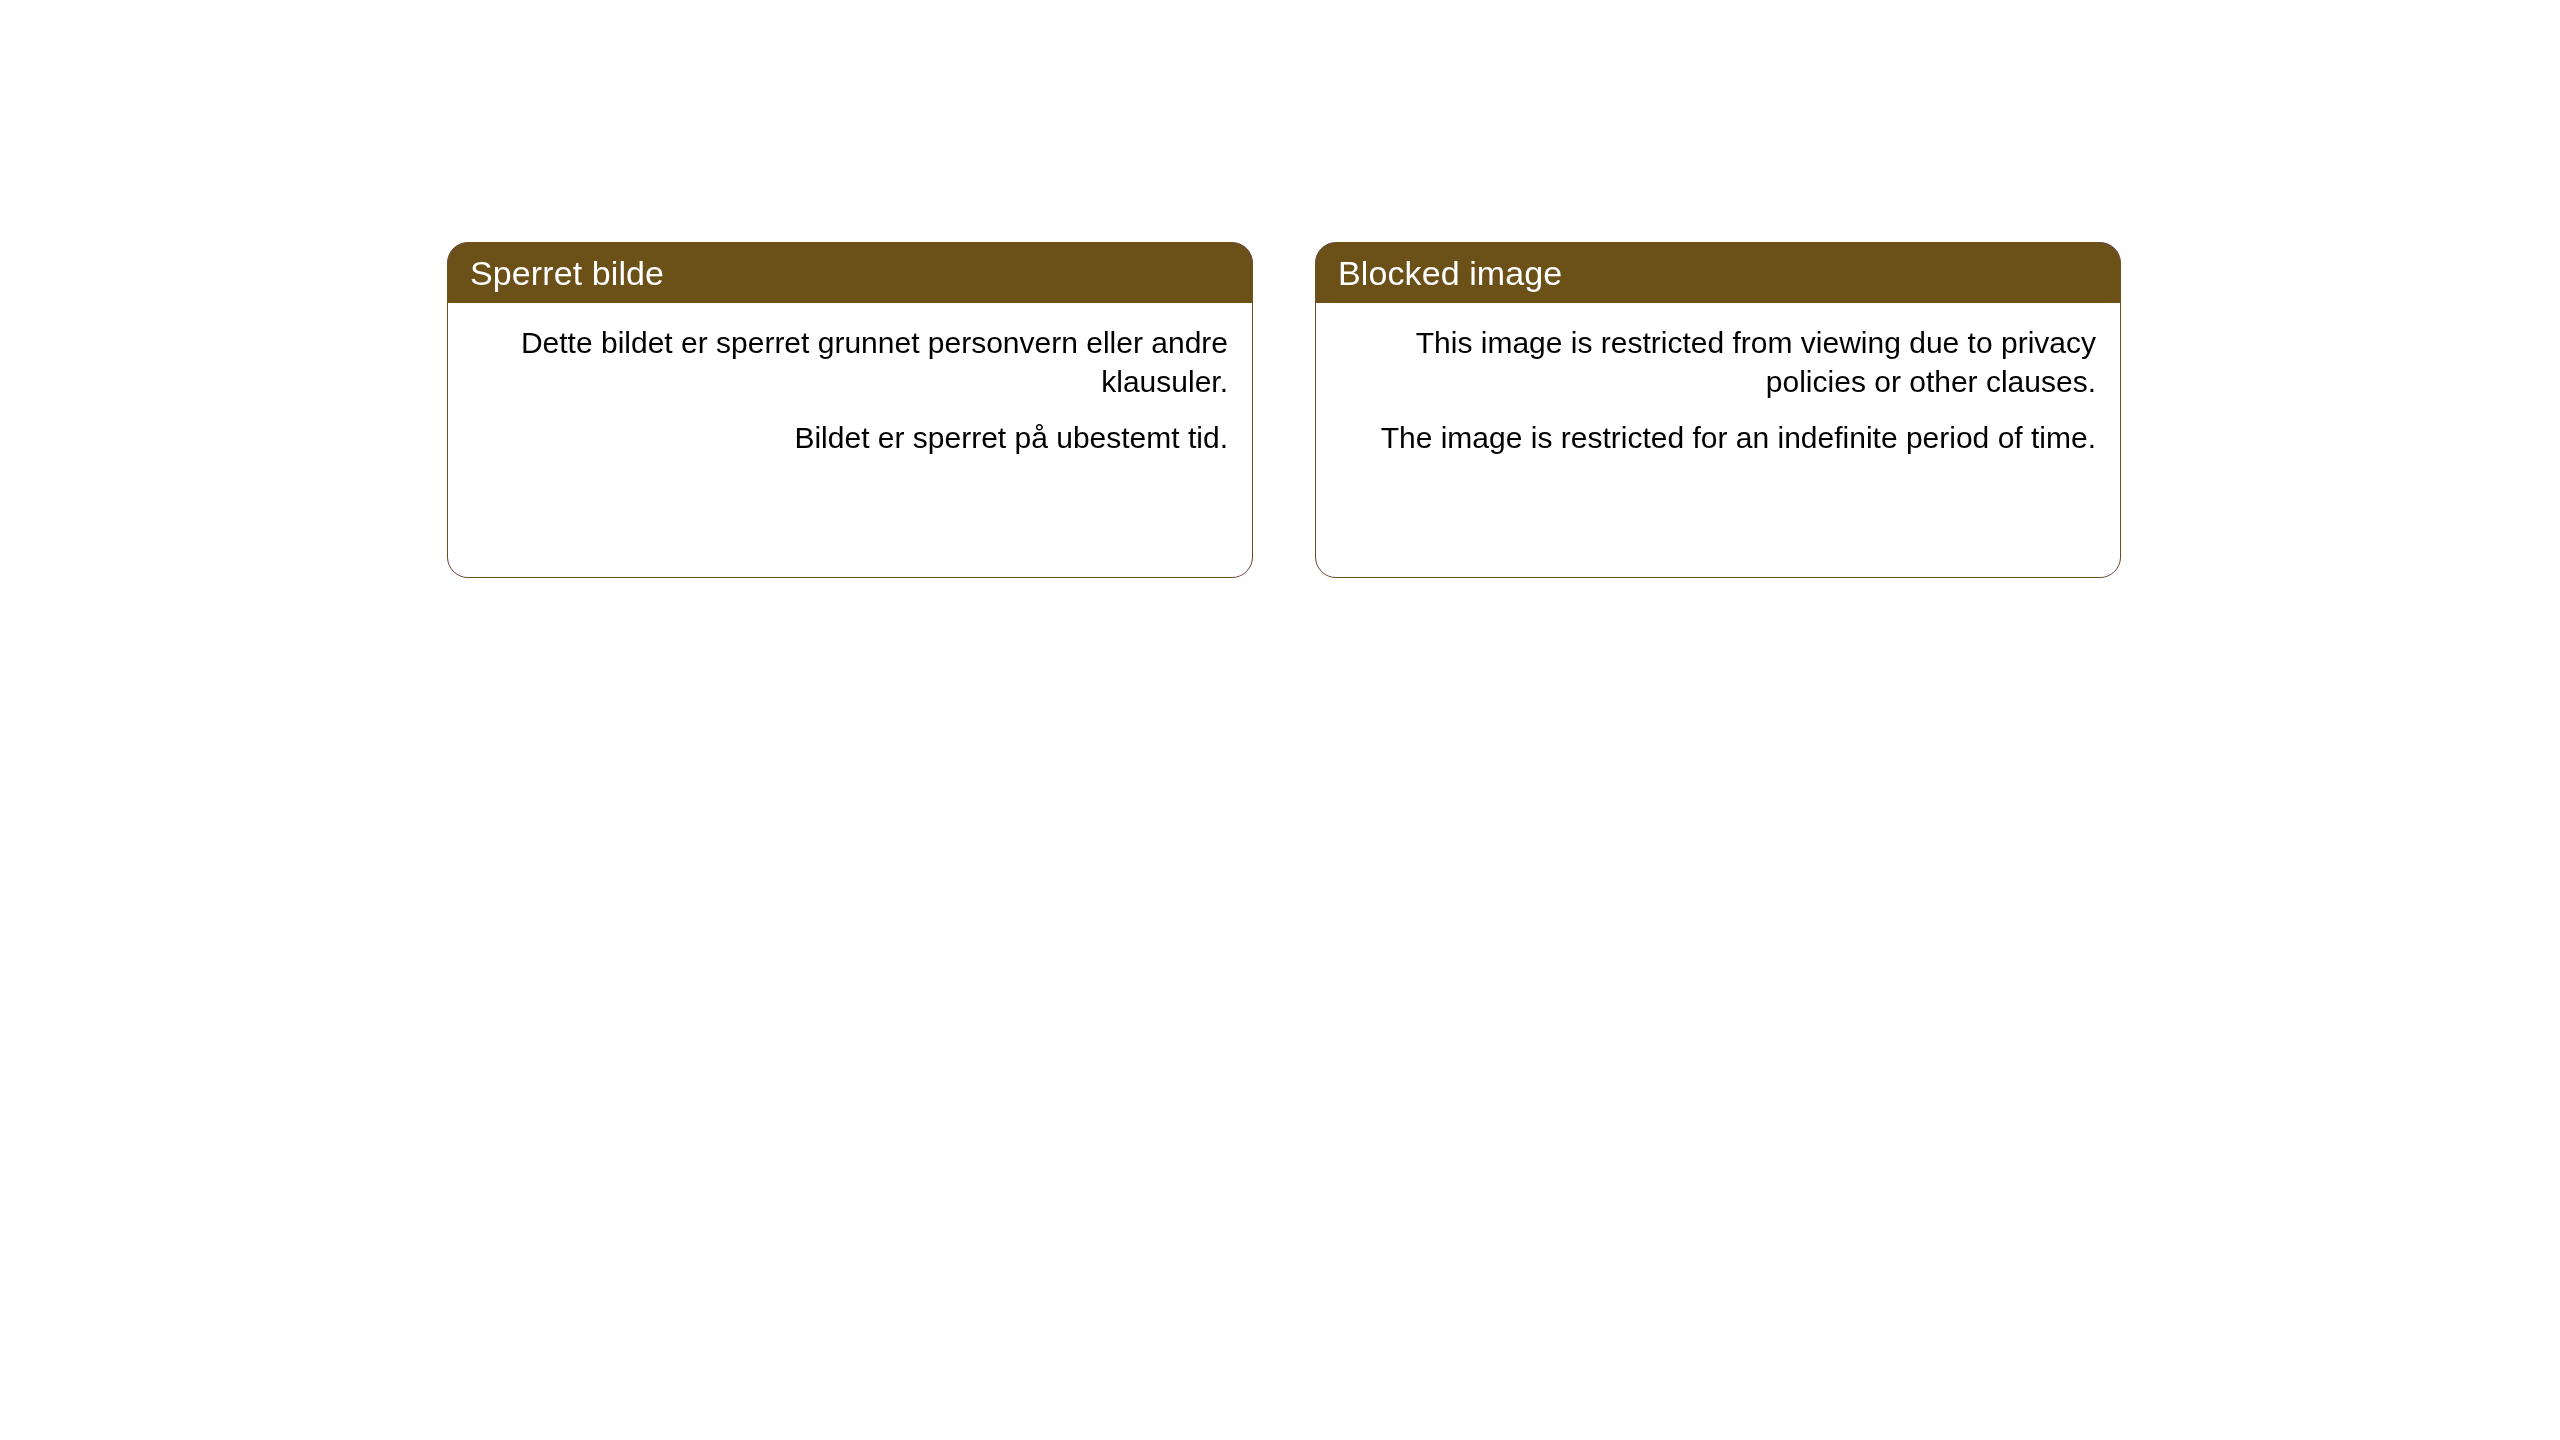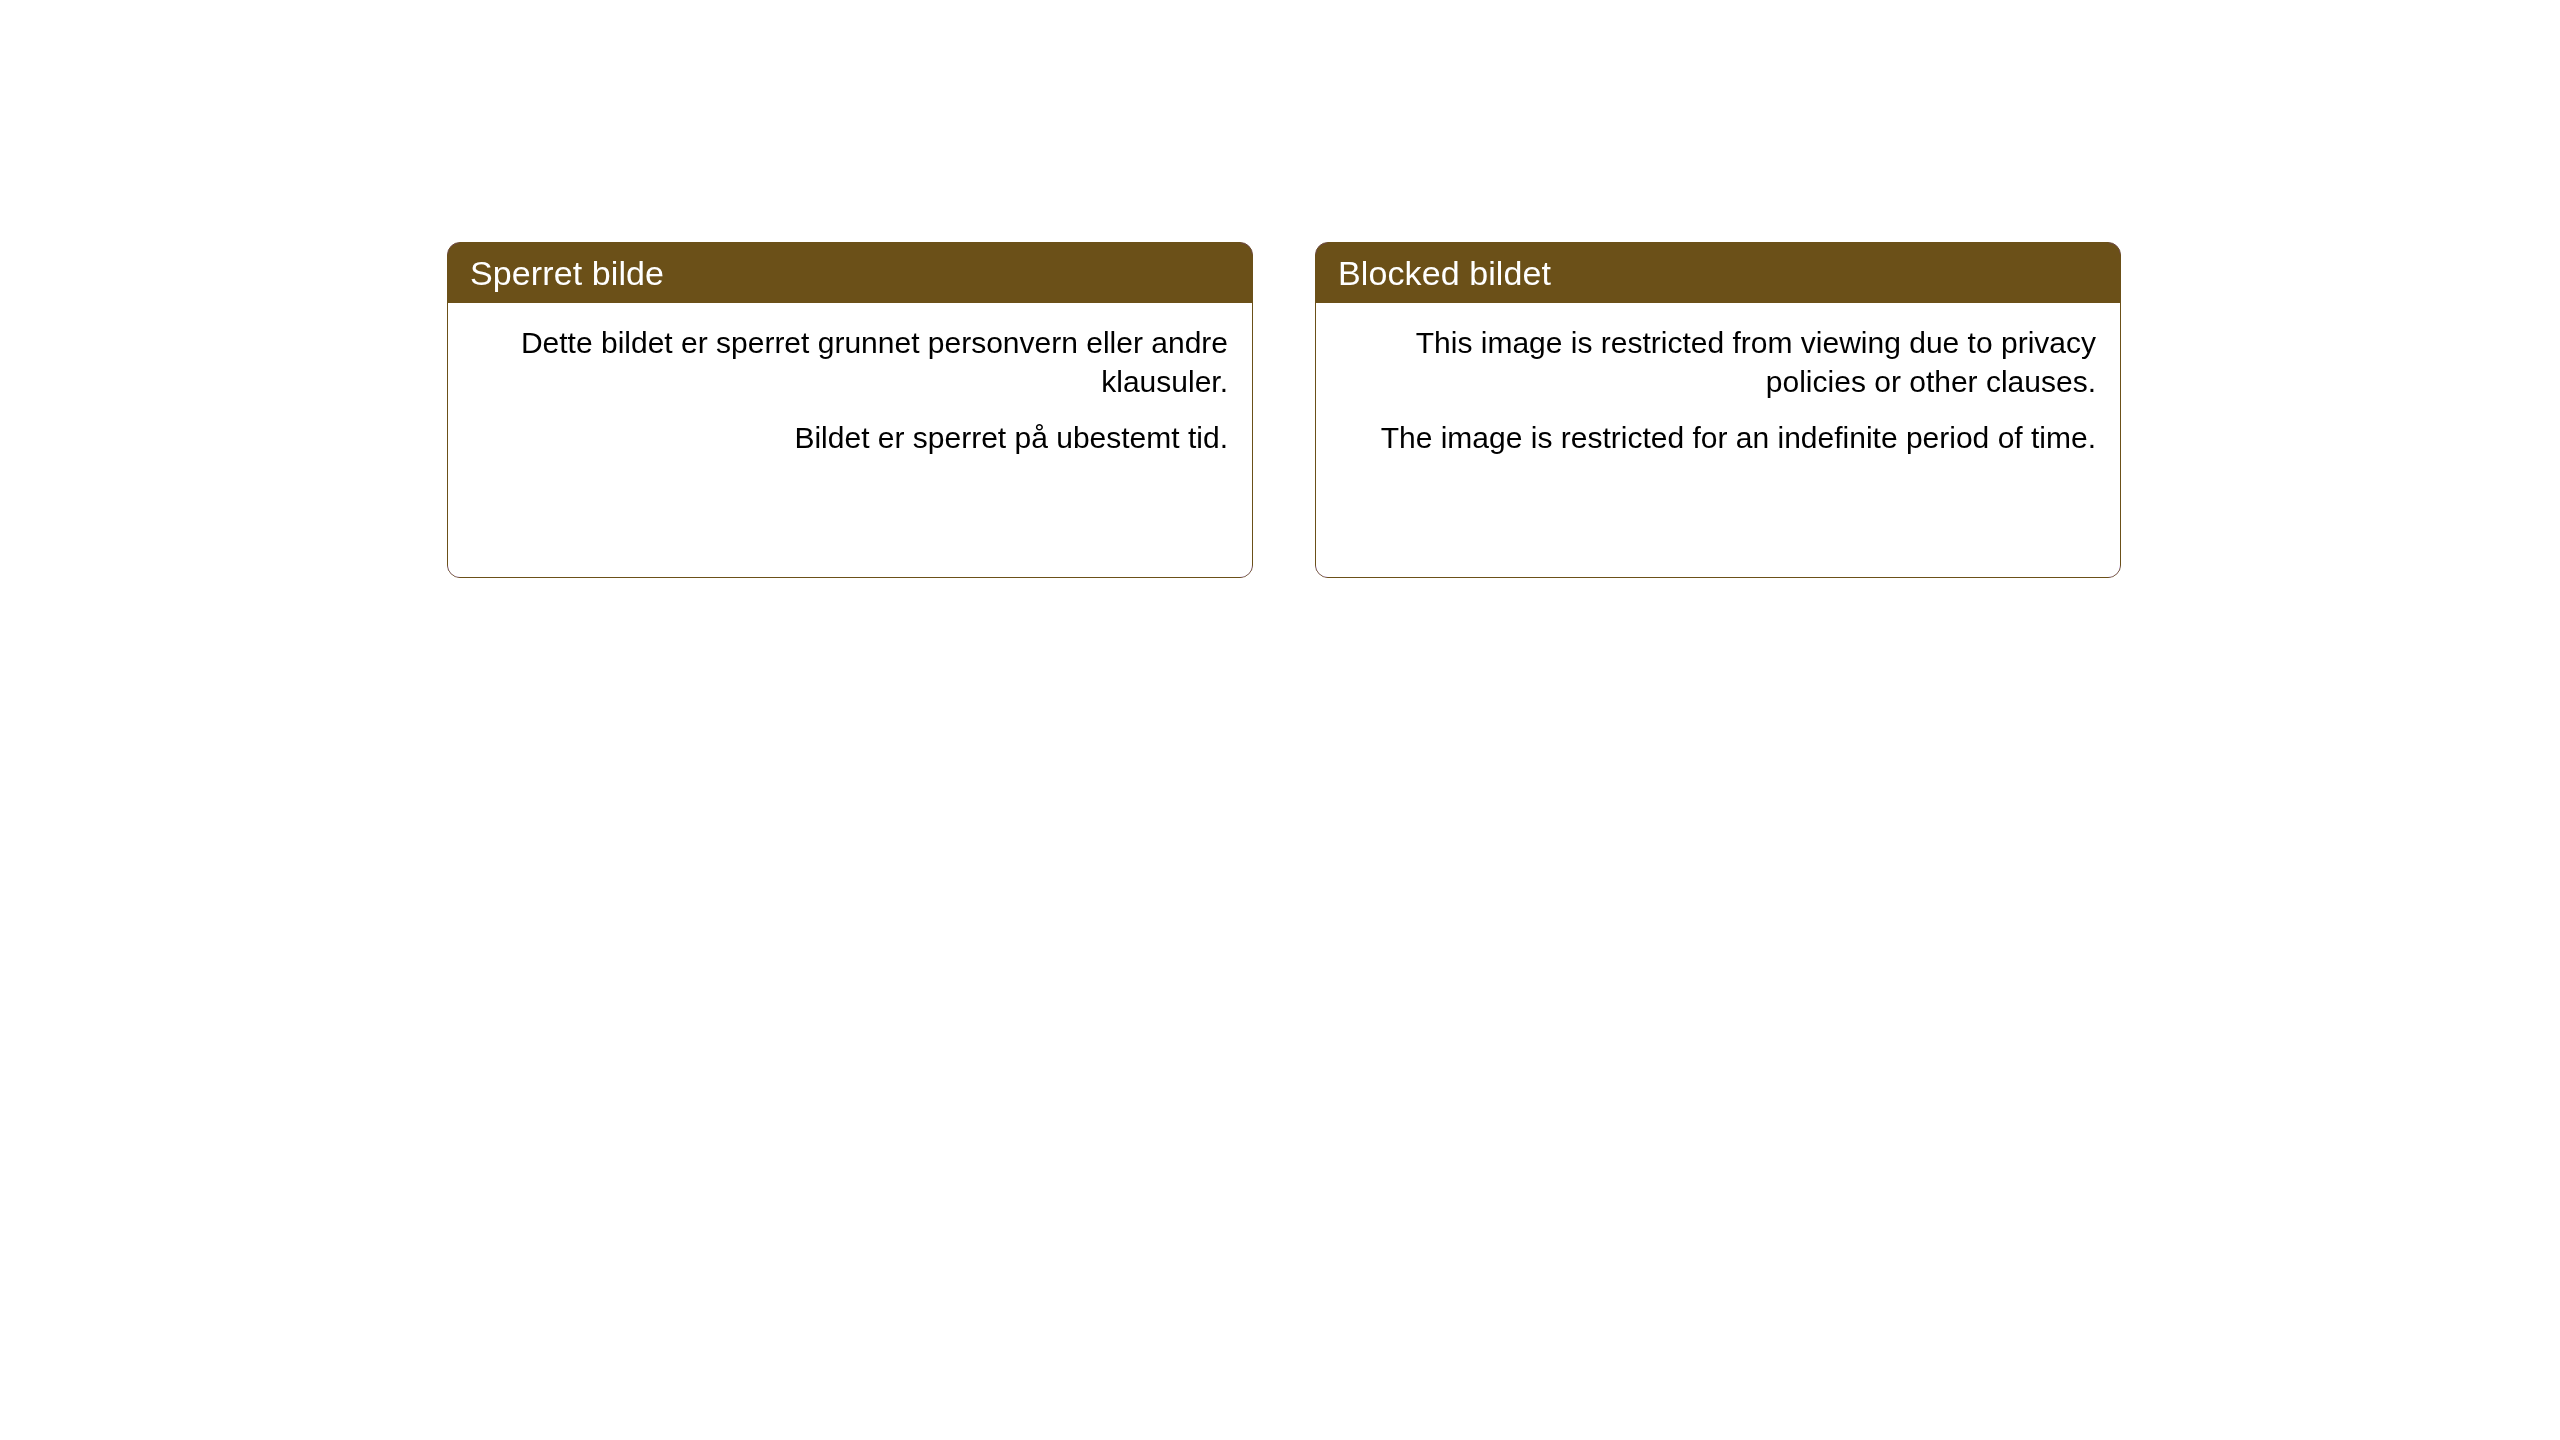--- a/index.html
+++ b/index.html
@@ -27,21 +27,21 @@
     gap: 62px;
   }
 
   
   .notice-card {
     width: 806px;
     min-height: 336px;
     box-sizing: border-box;
     background: #6d28d9;
     border: 1.6px solid #6B5018;
-    border-radius: 13px;
+    border-radius: 21px;
     display: flex;
     flex-direction: column;
     overflow: hidden;
   }
 
   .notice-card__header {
     background: #6B5018;
     color: #ffffff;
     height: 61px;
     flex: 0 0 61px;
@@ -93,21 +93,21 @@
       <h2 class="notice-card__title">Sperret bilde</h2>
     </header>
     <div class="notice-card__body">
       <p class="notice-card__paragraph">Dette bildet er sperret grunnet personvern eller andre klausuler.</p>
       <p class="notice-card__paragraph">Bildet er sperret på ubestemt tid.</p>
     </div>
   </section>
 
   <section class="notice-card">
     <header class="notice-card__header">
-      <h2 class="notice-card__title">Blocked bildet</h2>
+      <h2 class="notice-card__title">Blocked image</h2>
     </header>
     <div class="notice-card__body">
       <p class="notice-card__paragraph">This image is restricted from viewing due to privacy policies or other clauses.</p>
       <p class="notice-card__paragraph">The image is restricted for an indefinite period of time.</p>
     </div>
   </section>
 
 </div>
 
 </body></html>

